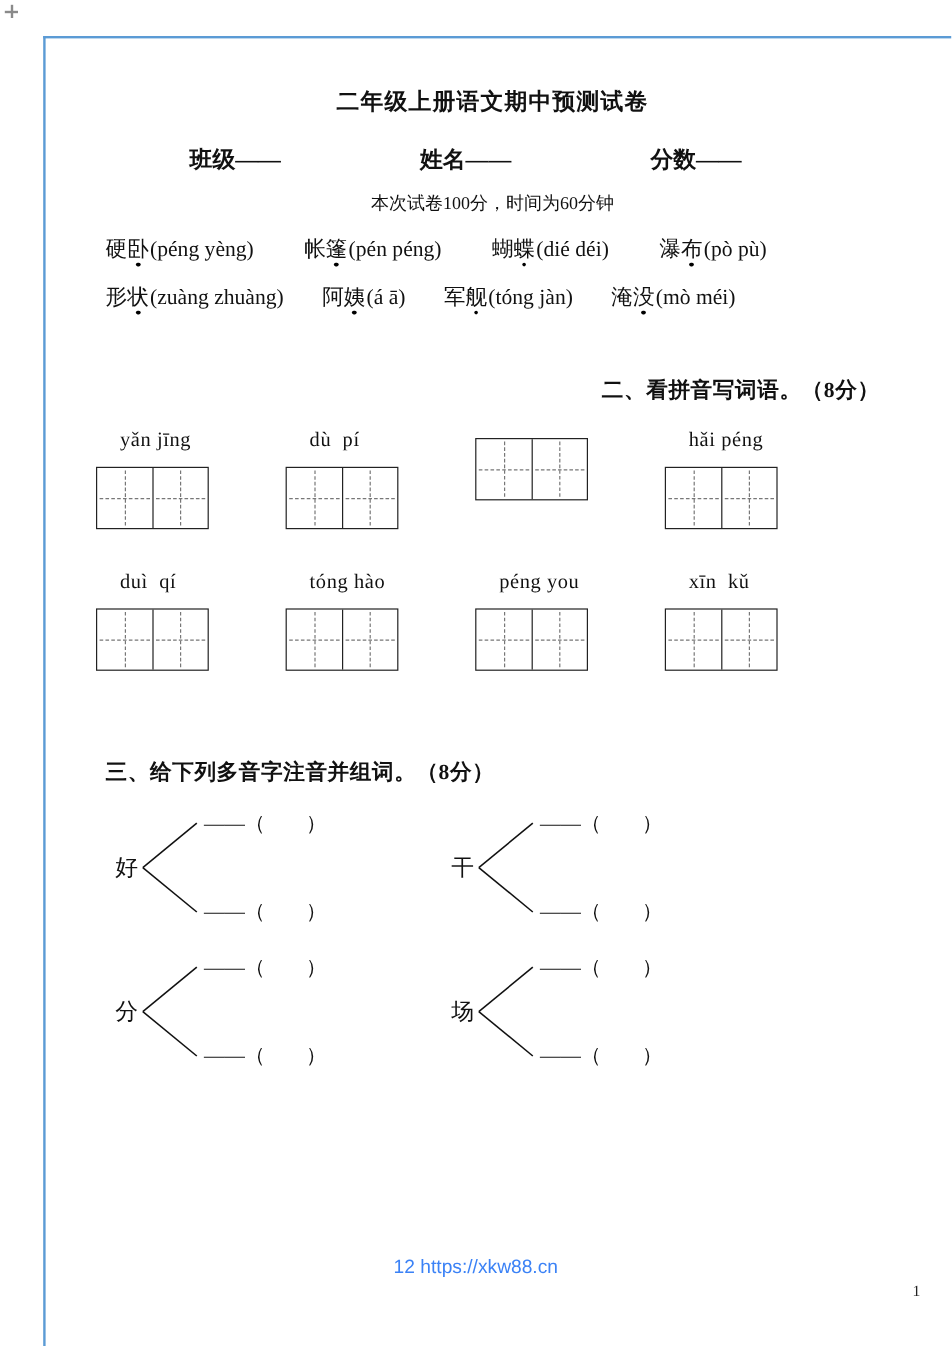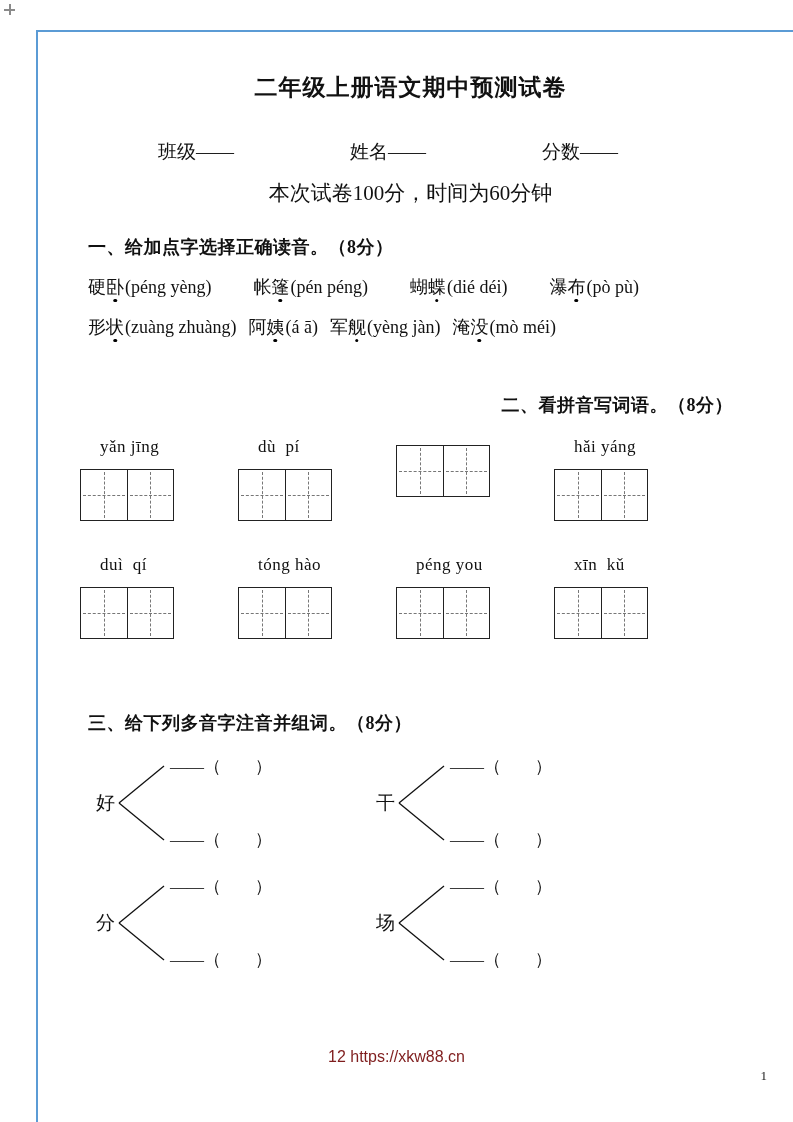--- a/index.html
+++ b/index.html
@@ -10,32 +10,32 @@
   }
   
   .frame-top { position:absolute; left:36px; right:0; top:30px; border-top:2px solid #5b9bd5; }
   .frame-left { position:absolute; left:36px; top:30px; bottom:0; border-left:2px solid #5b9bd5; }
   .handle { position:absolute; left:4px; top:4px; width:11px; height:11px; }
   .handle::before { content:""; position:absolute; left:4.5px; top:0; bottom:0; width:2px; background:#8a8a8a; }
   .handle::after  { content:""; position:absolute; top:4.5px; left:0; right:0; height:2px; background:#8a8a8a; }
 
   .content { position:absolute; left:88px; top:0; width:645px; }
 
-  .title { margin-top:72px; text-align:center; font-size:23px; font-weight:bold; letter-spacing:1px; }
-  .fields { display:flex; margin-top:36px; padding-left:70px; gap:116px; font-size:19px; font-weight:normal; white-space:nowrap; }
-  .subtitle { margin-top:14px; text-align:center; font-size:21px; }
+  .title { margin-top:72px; text-align:center; font-size:19px; font-weight:bold; letter-spacing:1px; }
+  .fields { display:flex; margin-top:22px; padding-left:70px; gap:116px; font-size:19px; font-weight:bold; white-space:nowrap; }
+  .subtitle { margin-top:14px; text-align:center; font-size:15px; }
 
   .sec-heading { font-size:18px; font-weight:bold; letter-spacing:0.5px; }
   .sh1 { margin-top:28px; }
   .sh2 { margin-top:54px;text-align:right; }
   .sh3 { margin-top:72px; }
 
   .wrow { display:flex; margin-top:16px; font-size:18px; white-space:nowrap; }
   .wrow1 { gap:42px; }
-  .wrow2 { gap:12px; }
+  .wrow2 { gap:32px; }
   .han { position:relative; }
   .dot::after { content:""; position:absolute; left:50%; transform:translateX(-50%); bottom:-5px;
                 width:3.5px; height:3.5px; border-radius:50%; background:#000; }
   .opts { margin-left:1px; }
 
   .pwrow { display:flex; }
   .pwrow.first { margin-top:20px; }
   .pwrow.second { margin-top:34px; }
   .pwcol { width:158px; }
   .pinyin { font-size:17px; letter-spacing:0.5px; padding-left:12px; height:24px; white-space:pre; }
@@ -46,21 +46,21 @@
   .tian .cell::after  { content:""; position:absolute; top:50%; left:2px; right:2px; border-top:1px dashed #777; }
 
   .s3grid { display:grid; grid-template-columns:280px 280px; row-gap:16px; margin-top:16px; }
   .mgroup { display:flex; align-items:center; height:104px; }
   .mchar { font-size:19px; padding:0 2px 0 8px; }
   .fan { flex:0 0 auto; display:block; }
   .mentries { height:96px; display:flex; flex-direction:column; justify-content:space-between; margin-left:3px; }
   .mentry { font-size:17px; white-space:pre; }
 
   .footer { position:absolute; left:0; right:0; bottom:56px; text-align:center; font-size:16px;
-            color:#7f1d1d; font-family:"Liberation Sans","DejaVu Sans",sans-serif; }
+            color:#3b82f6; font-family:"Liberation Sans","DejaVu Sans",sans-serif; }
   .pagenum { position:absolute; right:26px; bottom:38px; font-size:13px; color:#222; }
 </style>
 </head>
 <body>
 
 <div class="page">
   <span class="handle"></span>
   <div class="frame-top"></div>
   <div class="frame-left"></div>
 
@@ -69,33 +69,32 @@
     <div class="title">二年级上册语文期中预测试卷</div>
 
     <div class="fields">
       <span>班级——</span>
       <span>姓名——</span>
       <span>分数——</span>
     </div>
 
     <div class="subtitle">本次试卷100分，时间为60分钟</div>
 
-    <div class="sec-heading sh1">一、给加点字选择正确读音。（8分）</div>
 
     <div class="wrow wrow1">
       <span><span class="han">硬</span><span class="han dot">卧</span><span class="opts">(péng  yèng)</span></span>
       <span><span class="han">帐</span><span class="han dot">篷</span><span class="opts">(pén péng)</span></span>
       <span><span class="han">蝴</span><span class="han dot">蝶</span><span class="opts">(dié  déi)</span></span>
       <span><span class="han">瀑</span><span class="han dot">布</span><span class="opts">(pò  pù)</span></span>
     </div>
 
     <div class="wrow wrow2">
       <span><span class="han">形</span><span class="han dot">状</span><span class="opts">(zuàng zhuàng)</span></span>
       <span><span class="han">阿</span><span class="han dot">姨</span><span class="opts">(á ā)</span></span>
-      <span><span class="han">军</span><span class="han dot">舰</span><span class="opts">(yèng  jàn)</span></span>
+      <span><span class="han">军</span><span class="han dot">舰</span><span class="opts">(tóng  jàn)</span></span>
       <span><span class="han">淹</span><span class="han dot">没</span><span class="opts">(mò  méi)</span></span>
     </div>
 
     <div class="sec-heading sh2">二、看拼音写词语。（8分）</div>
 
     <div class="pwrow first">
       <div class="pwcol">
         <div class="pinyin">yǎn jīng</div>
         <div class="tian">
             <div class="cell"></div>
@@ -109,21 +108,21 @@
             <div class="cell"></div>
           </div>
       </div>
       <div class="pwcol">
         <div class="tian">
             <div class="cell"></div>
             <div class="cell"></div>
           </div>
       </div>
       <div class="pwcol">
-        <div class="pinyin">hǎi yáng</div>
+        <div class="pinyin">hǎi péng</div>
         <div class="tian">
             <div class="cell"></div>
             <div class="cell"></div>
           </div>
       </div>
     </div>
 
     <div class="pwrow second">
       <div class="pwcol">
         <div class="pinyin">duì  qí</div>

